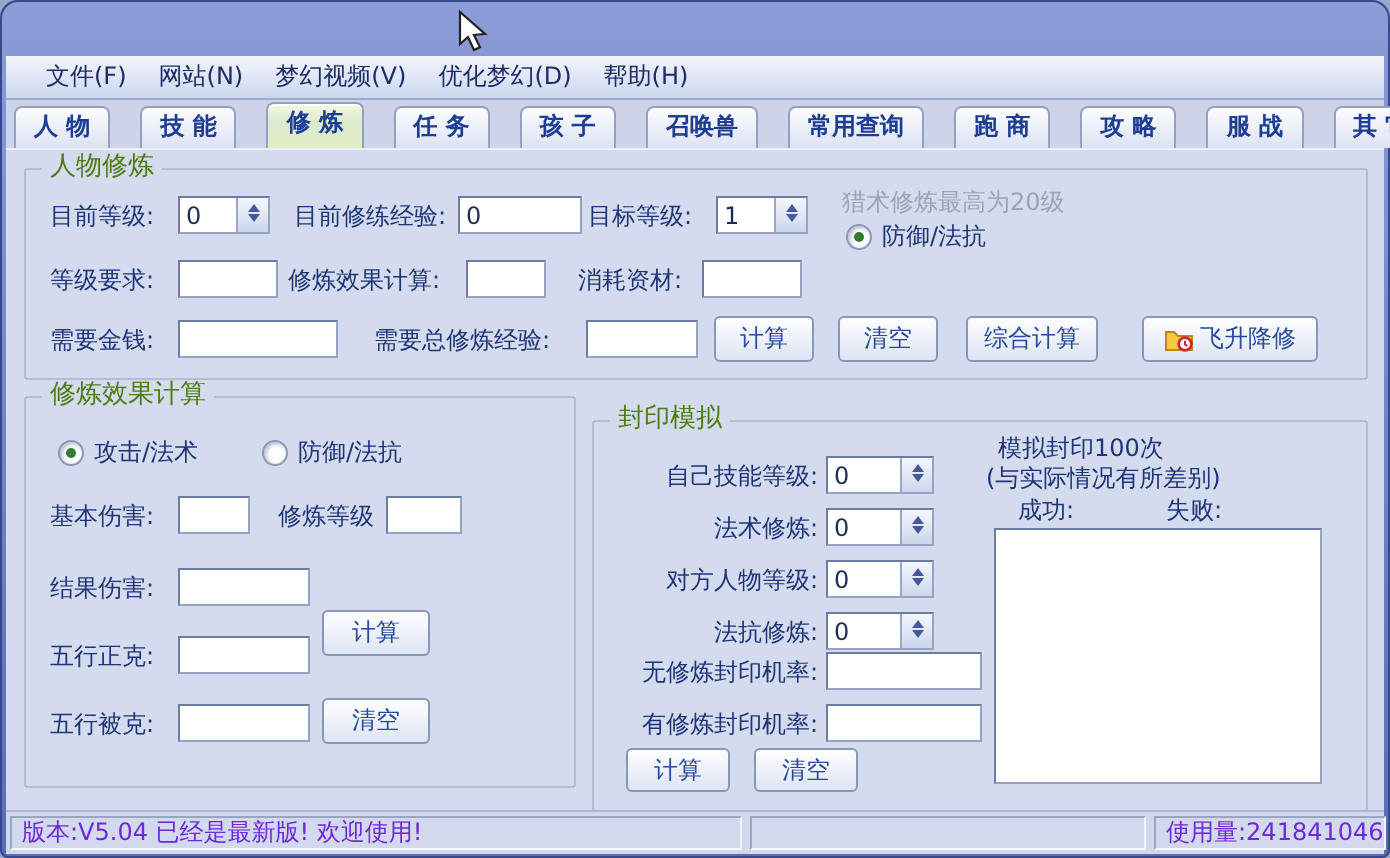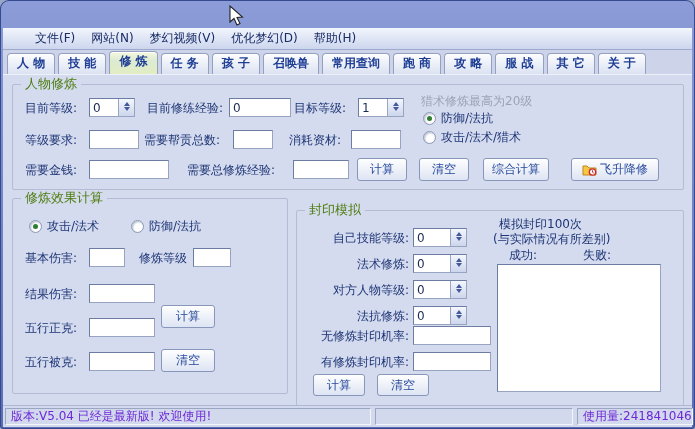--- a/index.html
+++ b/index.html
@@ -15,25 +15,25 @@
   .notch{position:absolute;right:0;top:0;width:103px;height:25px;
     background:linear-gradient(#ffffff,#dfe6f5 55%,#c9d4ec);
     border-bottom-left-radius:30px 24px;border-top-right-radius:9px;
     border-left:1px solid #94a1c6;border-bottom:1px solid #94a1c6;}
   .cap{position:absolute;top:1px;width:24px;height:20px;text-align:center;color:#2a3f8f;
     font-weight:bold;cursor:default;}
   .cap.min{left:22px;font-size:15px;line-height:18px;}
   .cap.cls{left:56px;font-size:17px;line-height:19px;}
   
   .menubar{position:absolute;left:3px;top:28px;width:689px;height:22px;display:flex;align-items:center;
-    background:linear-gradient(#f2f5fc,#ccd6ee);border-bottom:1px solid #9daacb;padding-left:24px;box-sizing:border-box;}
+    background:linear-gradient(#f2f5fc,#ccd6ee);border-bottom:1px solid #9daacb;padding-left:12px;box-sizing:border-box;}
   .menu-item{font-size:12px;color:#1a2c66;padding:0 8px;line-height:21px;white-space:nowrap;}
   
   .tabstrip{position:absolute;left:3px;top:50px;width:689px;height:24px;background:#cdd4e9;
-    display:flex;align-items:flex-end;gap:3px;padding-left:4px;box-sizing:border-box;}
+    display:flex;align-items:flex-end;gap:15px;padding-left:4px;box-sizing:border-box;}
   .tab{height:20px;padding:0 9px;line-height:19px;font-size:12px;font-weight:bold;color:#1e3d94;
     background:linear-gradient(#fcfdff,#dbe2f1);border:1px solid #93a0c2;border-bottom:none;
     border-radius:4px 4px 0 0;box-shadow:inset 0 1px 0 #fff;white-space:nowrap;}
   .tab.active{height:22px;background:linear-gradient(#f5f9dc,#dcead2 40%,#e2edc2);}
   
   .content{position:absolute;left:3px;top:74px;width:689px;height:331px;background:#d5dbee;
     border-top:1px solid #eef1f9;box-sizing:border-box;}
   .grp{position:absolute;border:1px solid #b3bcd4;border-radius:2px;}
   .leg{position:absolute;top:-8px;left:8px;background:#d5dbee;padding:0 4px;font-size:13px;
     color:#4d7c0f;white-space:nowrap;line-height:14px;}
@@ -123,28 +123,24 @@
             <i class="up"></i>
             <i class="dn"></i>
           </span>
       </div>
 
       <span class="lbl gray" style="left:408px;top:9px;">猎术修炼最高为20级</span>
       <div class="radio-row" style="left:410px;top:26px;">
         <span class="radio sel"></span>
         <span class="lbl" style="position:static;">防御/法抗</span>
       </div>
-      <div class="radio-row" style="left:410px;top:45px;">
-        <span class="radio"></span>
-        <span class="lbl" style="position:static;">攻击/法术/猎术</span>
-      </div>
 
       <span class="lbl" style="left:12px;top:48px;">等级要求:</span>
       <input class="inp" style="left: 76px; top: 45px; width: 50px;">
-      <span class="lbl" style="left:131px;top:48px;">需要帮贡总数:</span>
+      <span class="lbl" style="left:131px;top:48px;">修炼效果计算:</span>
       <input class="inp" style="left: 220px; top: 45px; width: 40px;">
       <span class="lbl" style="left:276px;top:48px;">消耗资材:</span>
       <input class="inp" style="left: 338px; top: 45px; width: 50px;">
 
       <span class="lbl" style="left:12px;top:78px;">需要金钱:</span>
       <input class="inp" style="left: 76px; top: 75px; width: 80px;">
       <span class="lbl" style="left:174px;top:78px;">需要总修炼经验:</span>
       <input class="inp" style="left: 280px; top: 75px; width: 56px;">
 
       <button class="btn" style="left:344px;top:73px;width:50px;">计算</button>

